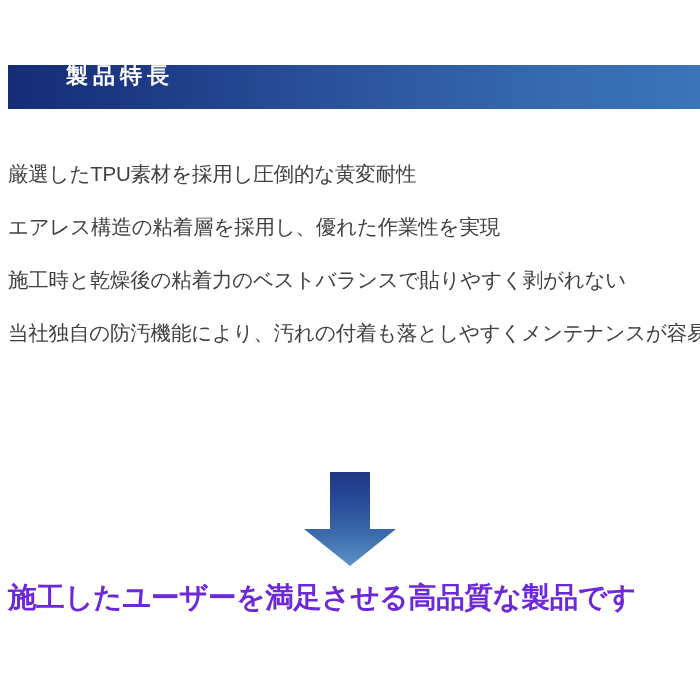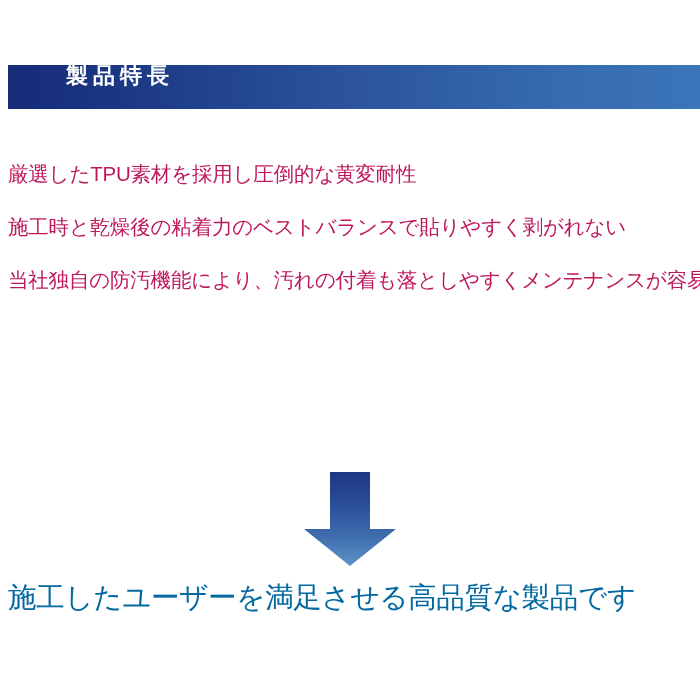--- a/index.html
+++ b/index.html
@@ -45,21 +45,21 @@
   }
 
   
   .feature-list {
     position: absolute;
     left: 8px;
     top: 148px;
     width: 690px;
   }
   .feature-line {
-    color: #be185d;
+    color: #404040;
     font-size: 20.5px;
     line-height: 1;
     height: 53px;
     display: flex;
     align-items: center;
     white-space: nowrap;
     letter-spacing: -0.2px;
   }
 
   
@@ -73,39 +73,40 @@
   .arrow-wrap svg {
     display: block;
   }
 
   
   .conclusion {
     position: absolute;
     left: 8px;
     top: 583px;
     width: 692px;
-    color: #0369a1;
+    color: #6d28d9;
     font-size: 28.5px;
-    font-weight: normal;
+    font-weight: bold;
     line-height: 1;
     white-space: nowrap;
     letter-spacing: -0.3px;
   }
 </style>
 </head>
 <body>
 
 <div class="page">
 
   <div class="section-header">
     <div class="section-header-title">製品特長</div>
   </div>
 
   <div class="feature-list">
     <div class="feature-line">厳選したTPU素材を採用し圧倒的な黄変耐性</div>
+    <div class="feature-line">エアレス構造の粘着層を採用し、優れた作業性を実現</div>
     <div class="feature-line">施工時と乾燥後の粘着力のベストバランスで貼りやすく剥がれない</div>
     <div class="feature-line">当社独自の防汚機能により、汚れの付着も落としやすくメンテナンスが容易</div>
   </div>
 
   <div class="arrow-wrap">
     <svg width="94" height="96" viewBox="0 0 94 96" xmlns="http://www.w3.org/2000/svg">
       <defs>
         <linearGradient id="arrowGrad" x1="0" y1="0" x2="0" y2="1">
           <stop offset="0%" stop-color="#1e3784"></stop>
           <stop offset="35%" stop-color="#2a4e99"></stop>

